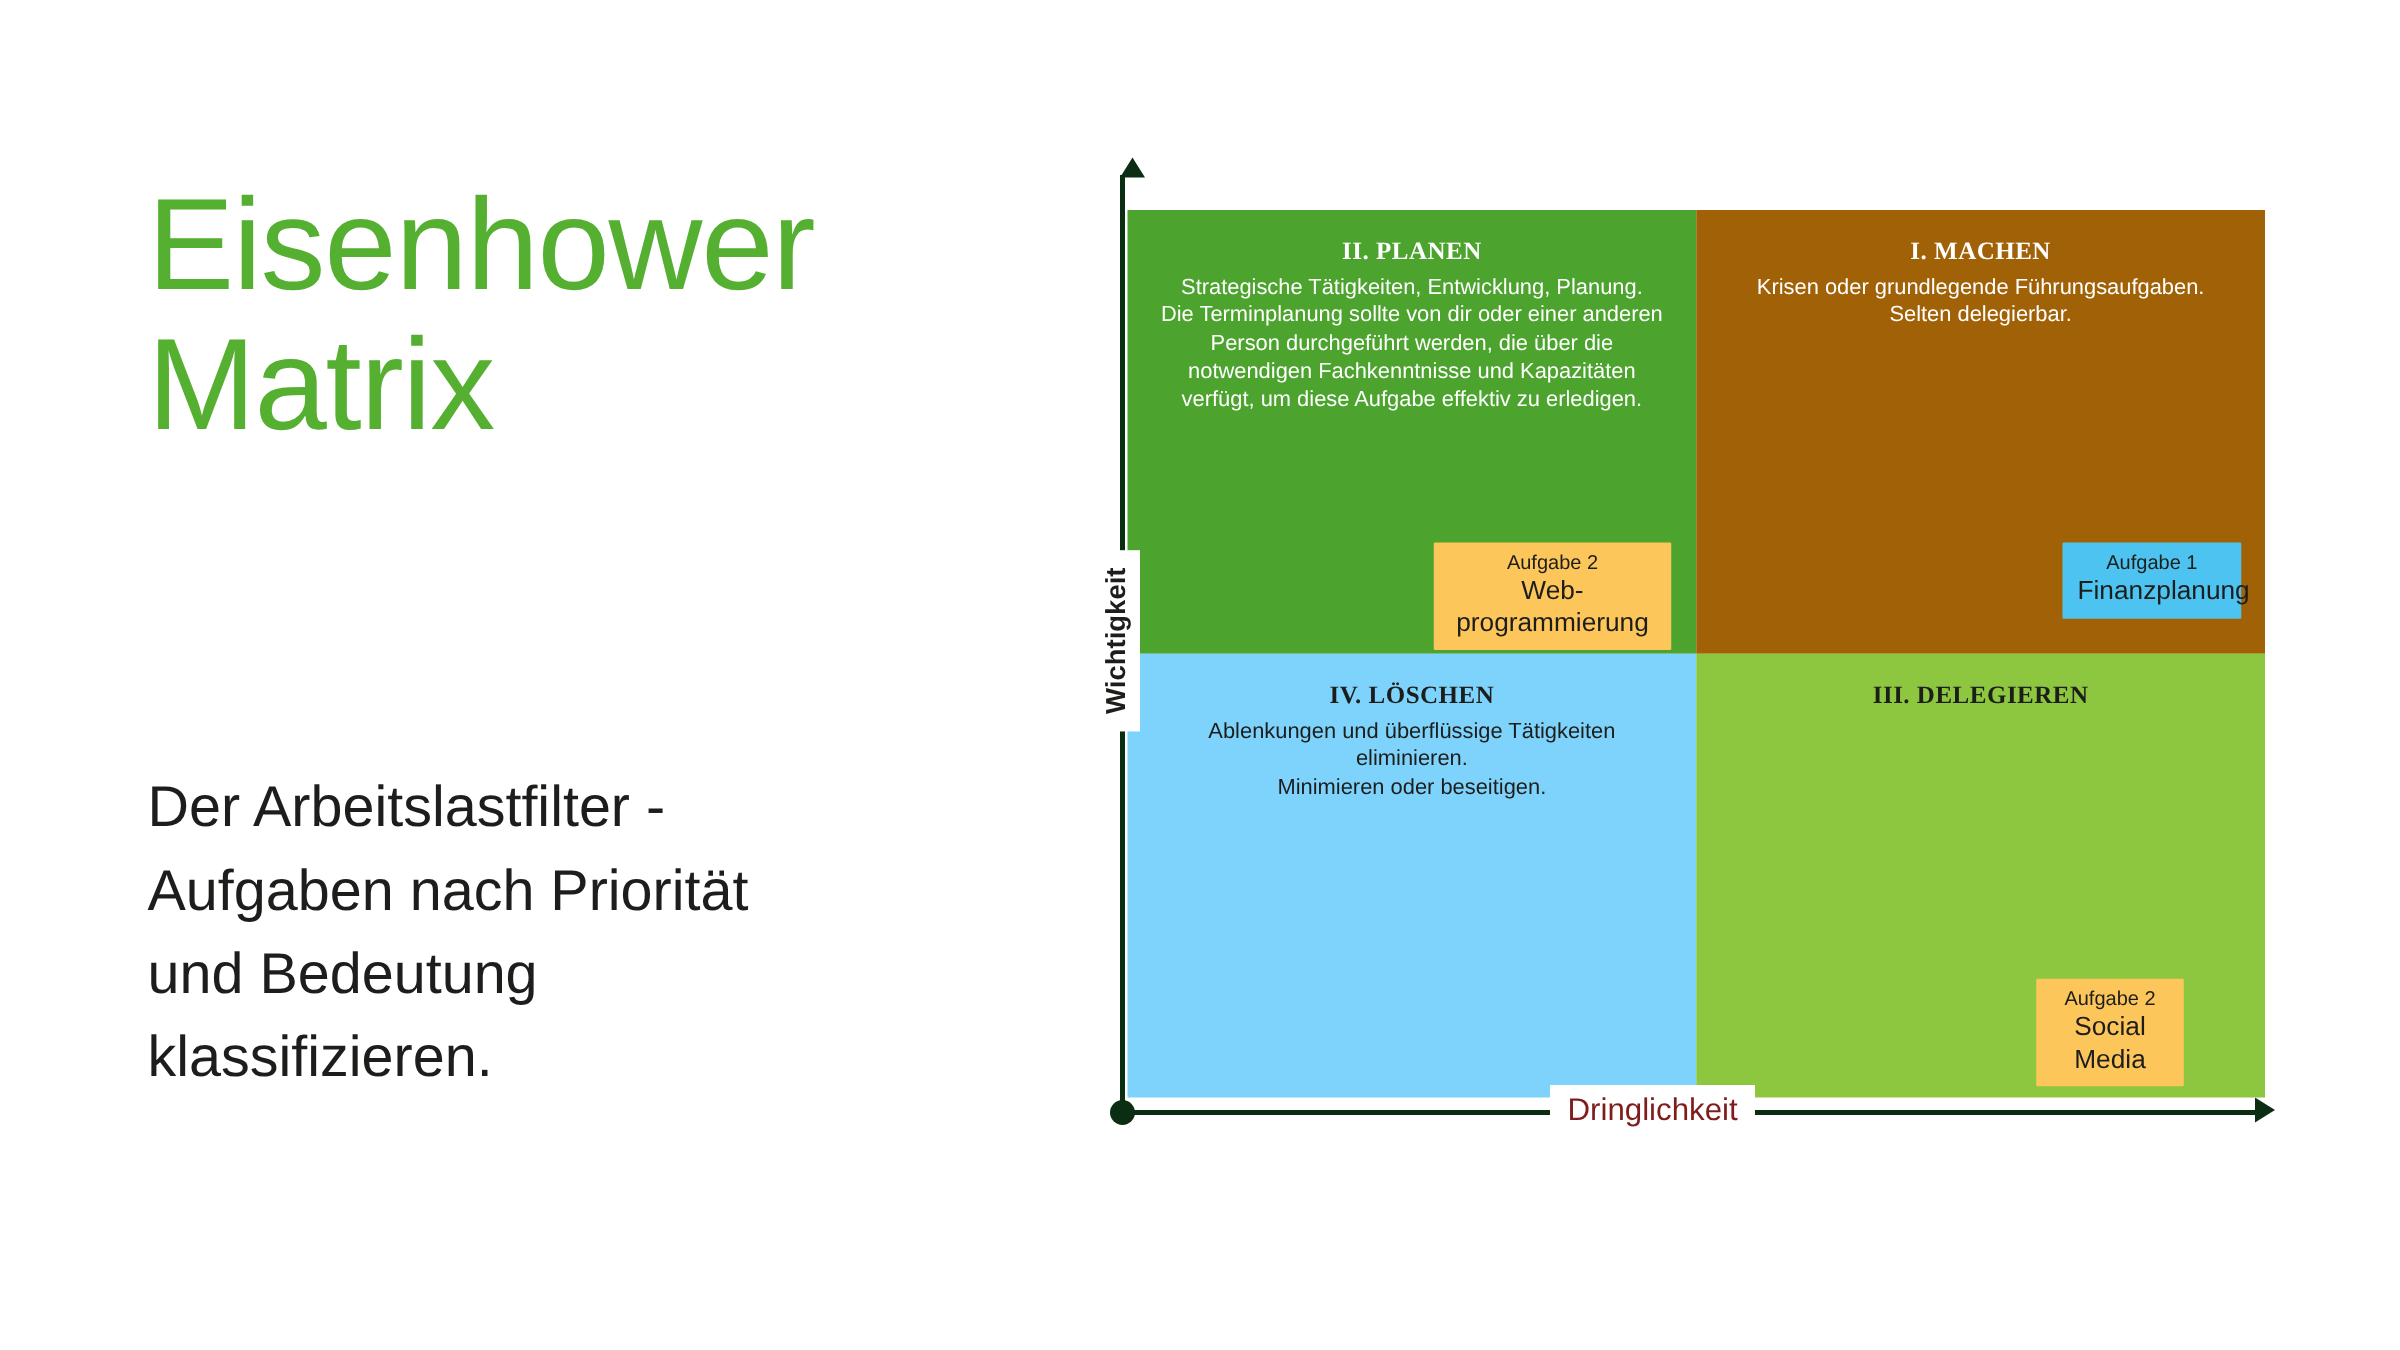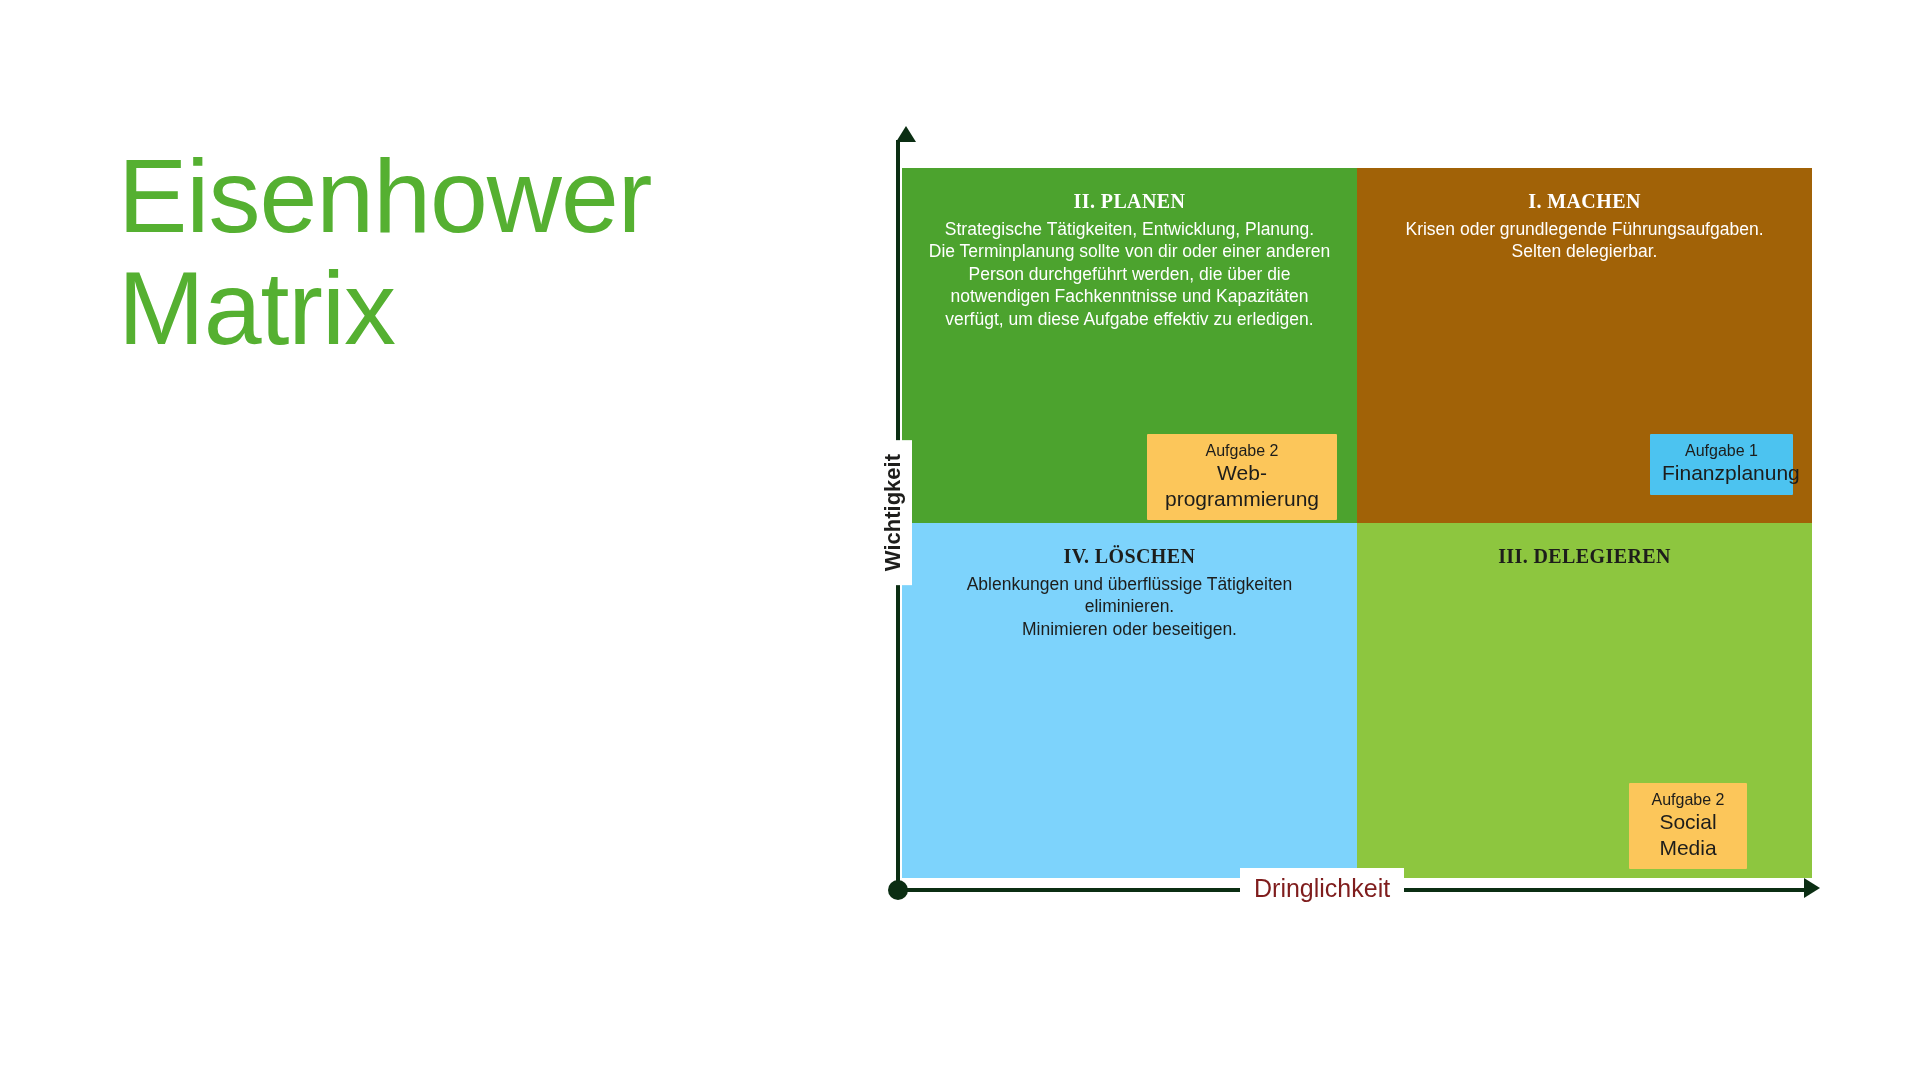--- a/index.html
+++ b/index.html
@@ -206,20 +206,24 @@
 </head>
 <body>
 
 <div id="page">
 
   <div class="left-col">
     <h1 class="main-title">Eisenhower
 Matrix</h1>
   </div>
 
+  <p class="subtitle">Der Arbeitslastfilter -
+Aufgaben nach Priorität
+und Bedeutung
+klassifizieren.</p>
 
   <div class="matrix-wrap">
 
     <div class="axis-y">
       <div class="arrow-up"></div>
     </div>
     <div class="axis-x"></div>
     <div class="arrow-right"></div>
     <div class="origin-dot"></div>
 

